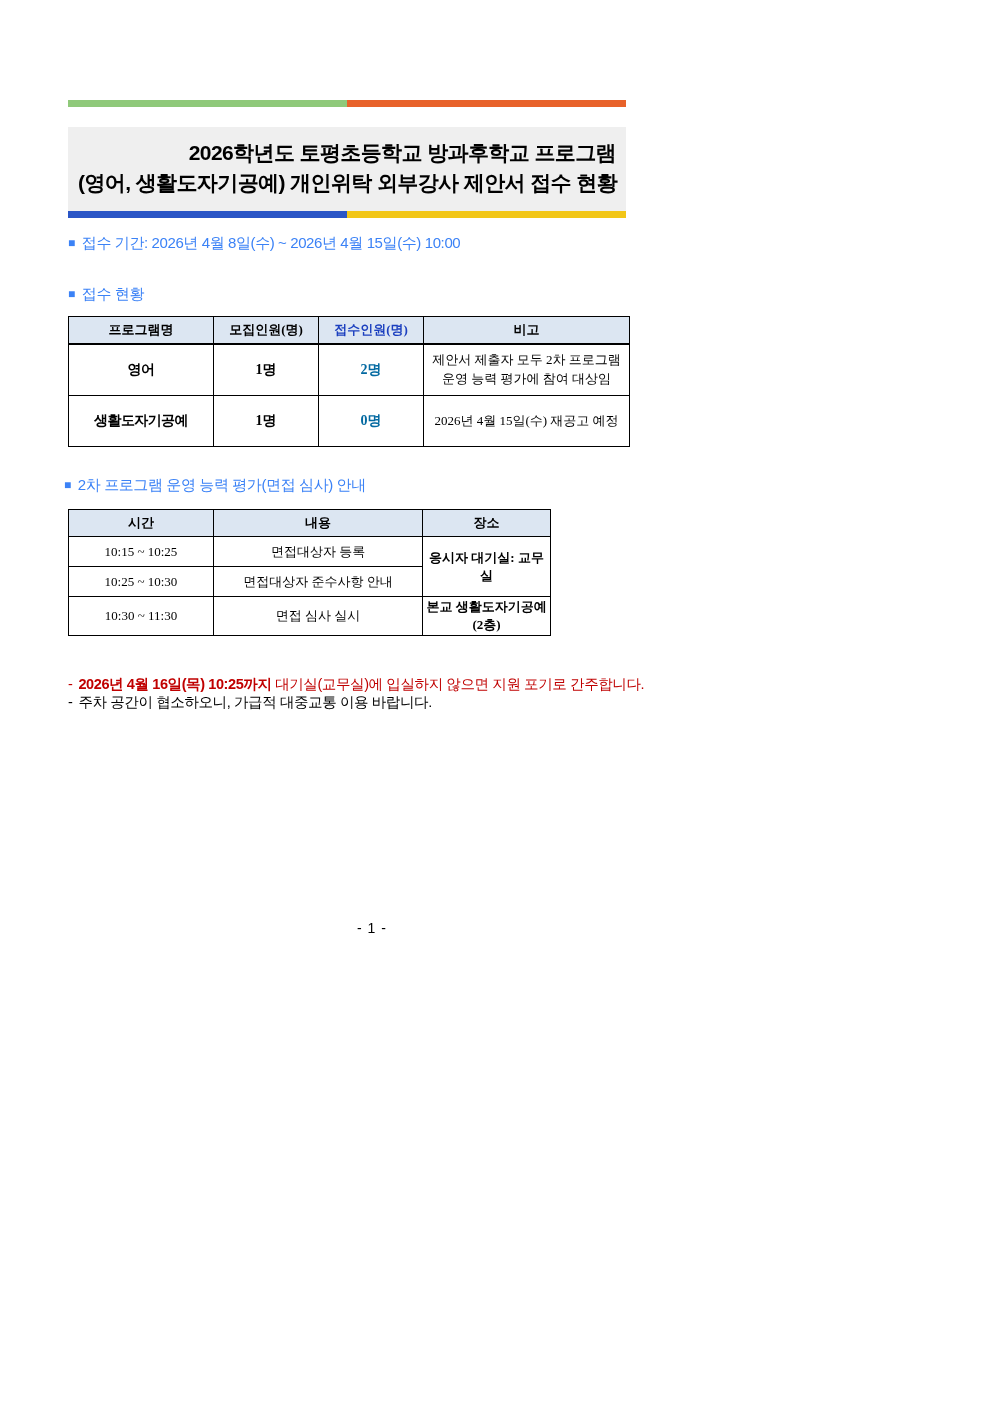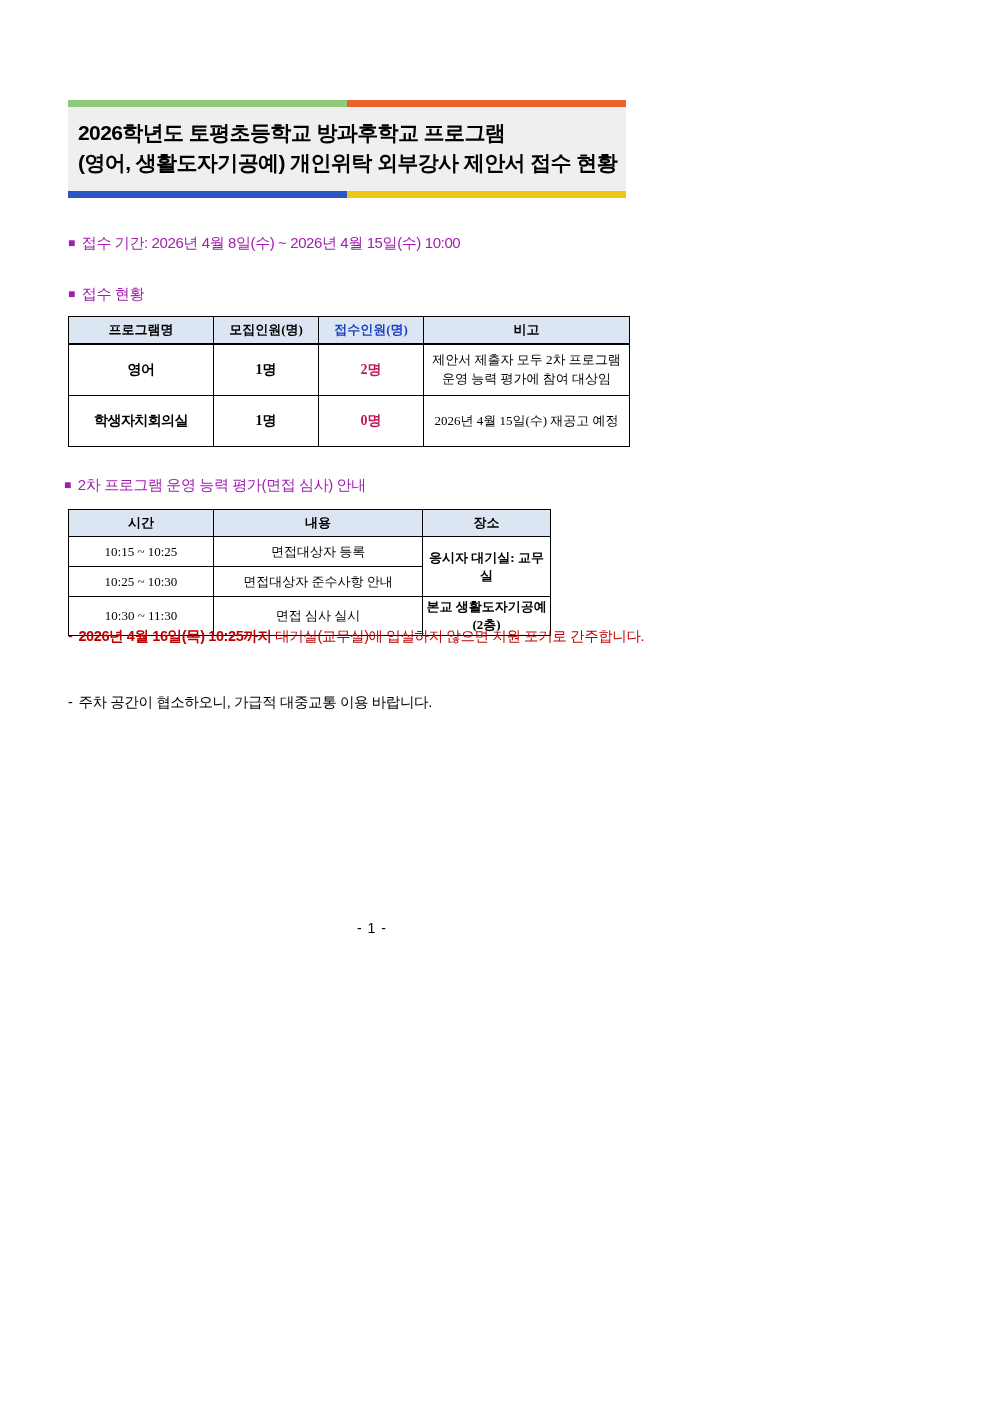--- a/index.html
+++ b/index.html
@@ -35,38 +35,39 @@
     height: 7px;
   }
   .bar span { display: block; height: 100%; }
   .bar-top .seg1 { width: 50%; background: #8fc97a; }
   .bar-top .seg2 { width: 50%; background: #e8622a; }
   .bar-bottom .seg1 { width: 50%; background: #2a55c6; }
   .bar-bottom .seg2 { width: 50%; background: #f2c617; }
 
   .title-inner {
     background: #efefef;
-    text-align: left;
+    text-align: right;
     padding: 11px 10px 13px 10px;
+    margin-top: 20px;
   }
   .title-line {
     font-size: 21px;
     font-weight: bold;
     letter-spacing: -0.6px;
     line-height: 1.42;
     color: #000;
     white-space: nowrap;
   }
 
   
   .section-head {
     position: absolute;
     font-size: 15px;
     letter-spacing: -0.4px;
-    color: #a21caf;
+    color: #3b82f6;
     white-space: nowrap;
     text-align: right;
   }
   .section-head .bullet {
     display: inline-block;
     margin-right: 7px;
     font-size: 12px;
     vertical-align: 1px;
   }
 
@@ -99,42 +100,42 @@
   }
   #status-table thead th:nth-child(3) { color: #1b3fbf; margin-left: 14px; }
   #status-table tbody td { height: 48px; }
   #status-table tbody td.prog {
     font-weight: bold;
     font-size: 14px;
     letter-spacing: -0.6px;
     border-radius: 9px;
   }
   #status-table tbody td.num { font-weight: bold; font-size: 14px; }
-  #status-table tbody td.cnt { font-weight: bold; font-size: 14px; color: #be185d; }
+  #status-table tbody td.cnt { font-weight: bold; font-size: 14px; color: #0369a1; }
   #status-table tbody td.remark { font-size: 13px; line-height: 1.45; }
   #status-table tbody tr:first-child td { border-top-width: 2px; }
 
   
   #interview-table {
     left: 68px;
     top: 509px;
     width: 483px;
   }
   #interview-table tbody td { height: 27px; font-size: 13px; text-align: center; }
   #interview-table tbody td.place-strong { font-weight: bold; }
 
   
   .note {
     position: absolute;
     font-size: 14.5px;
     letter-spacing: -0.4px;
     white-space: nowrap;
   }
   .note .dash { margin-right: 6px; }
-  .note-red { color: #c00000; }
+  .note-red { color: #c00000; margin-top: 48px; }
   .note-red b { font-weight: bold; }
   .note-black { color: #000; }
   .note-black b { font-weight: bold; }
 
   
   .page-number {
     position: absolute;
     left: 0;
     top: 920px;
     width: 744px;
@@ -185,21 +186,21 @@
       <tr>
         <td class="prog">영어</td>
         <td class="num">1명</td>
         <td class="cnt">2명</td>
         <td class="remark">
           <div>제안서 제출자 모두 2차 프로그램</div>
           <div>운영 능력 평가에 참여 대상임</div>
         </td>
       </tr>
       <tr>
-        <td class="prog">학생자치회의실</td>
+        <td class="prog">생활도자기공예</td>
         <td class="num">1명</td>
         <td class="cnt">0명</td>
         <td class="remark">2026년 4월 15일(수) 재공고 예정</td>
       </tr>
     </tbody>
   </table>
 
   <div class="section-head" style="left:64px; top:476px;">
     <span class="bullet">■</span><span>2차 프로그램 운영 능력 평가(면접 심사) 안내</span>
   </div>

